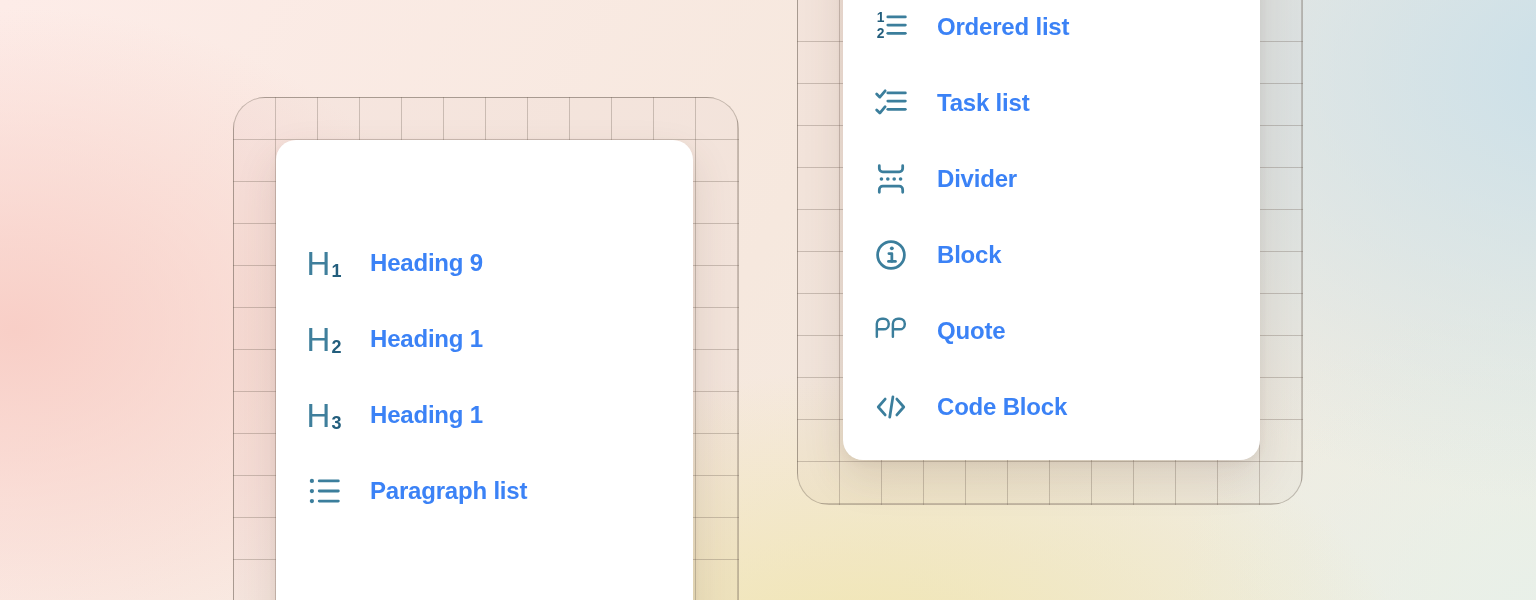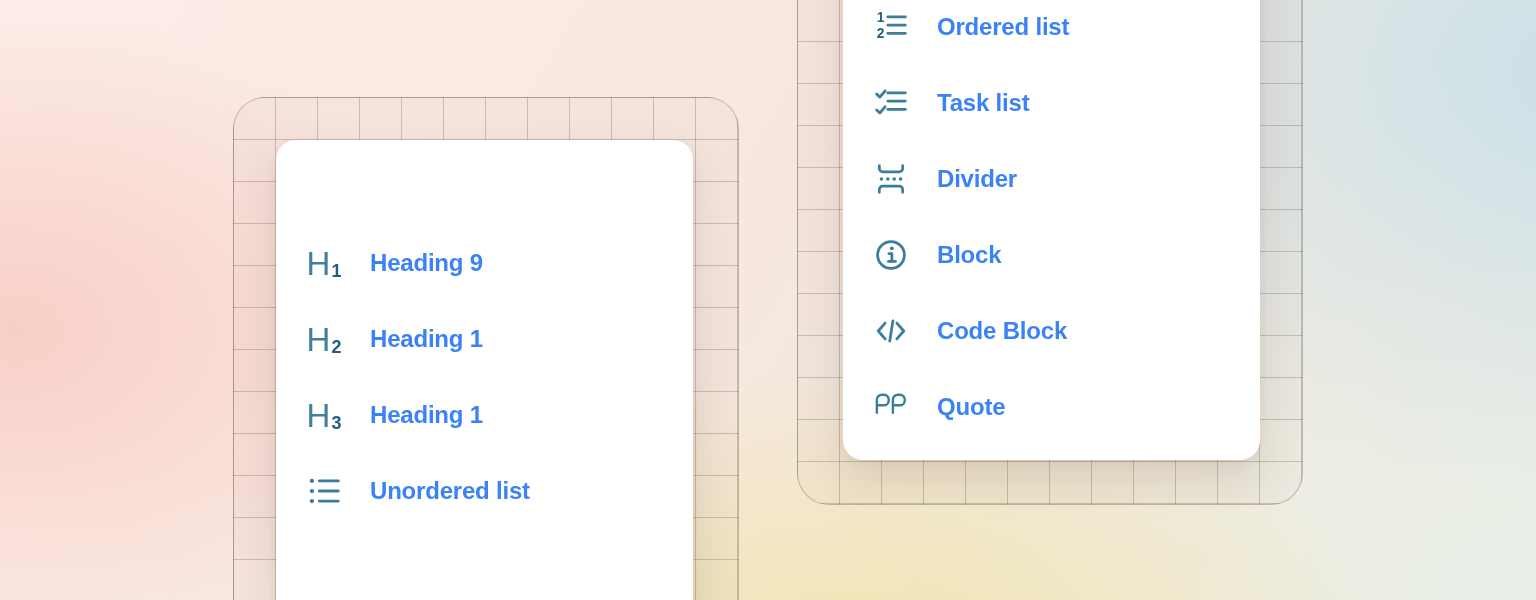--- a/index.html
+++ b/index.html
@@ -115,21 +115,21 @@
         <span class="icon-box">
           <svg width="34" height="34" viewBox="0 0 32 32">
             <circle class="fillacc" cx="4.6" cy="6.5" r="2"></circle>
             <circle class="fillacc" cx="4.6" cy="16" r="2"></circle>
             <circle class="fillacc" cx="4.6" cy="25.5" r="2"></circle>
             <line class="stroke" x1="11.5" y1="6.5" x2="29.5" y2="6.5"></line>
             <line class="stroke" x1="11.5" y1="16" x2="29.5" y2="16"></line>
             <line class="stroke" x1="11.5" y1="25.5" x2="29.5" y2="25.5"></line>
           </svg>
         </span>
-        <span class="menu-label">Unordered list</span>
+        <span class="menu-label">Paragraph list</span>
       </div>
 
     </div>
   </div>
 
   <div class="card card-right">
     <div class="menu-list">
 
       <div class="menu-item">
         <span class="icon-box">
@@ -178,35 +178,35 @@
             <circle class="fillacc" cx="16.8" cy="9.7" r="1.8"></circle>
             <path class="stroke" d="M14,14.6 h2.8 V22" stroke-width="2.4"></path>
             <line class="stroke" x1="13.6" y1="22" x2="20.2" y2="22" stroke-width="2.4"></line>
           </svg>
         </span>
         <span class="menu-label">Block</span>
       </div>
 
       <div class="menu-item">
         <span class="icon-box">
+          <svg width="34" height="34" viewBox="0 0 36 32">
+            <path class="stroke" d="M3,22 V8.4 a5.4,5.4 0 0 1 5.4,-5.4 h1.8 a5.4,5.4 0 0 1 5.4,5.4 v0.4 a5.4,5.4 0 0 1 -5.4,5.4 H3"></path>
+            <path class="stroke" d="M20,22 V8.4 a5.4,5.4 0 0 1 5.4,-5.4 h1.8 a5.4,5.4 0 0 1 5.4,5.4 v0.4 a5.4,5.4 0 0 1 -5.4,5.4 H20"></path>
+          </svg>
+        </span>
+        <span class="menu-label">Quote</span>
+      </div>
+
+      <div class="menu-item">
+        <span class="icon-box">
           <svg width="34" height="34" viewBox="0 0 32 32">
             <polyline class="stroke" points="10.5,8.5 4,16 10.5,23.5" stroke-width="2.5"></polyline>
             <polyline class="stroke" points="21.5,8.5 28,16 21.5,23.5" stroke-width="2.5"></polyline>
             <line class="stroke" x1="17.8" y1="6.5" x2="14.8" y2="25.5" stroke-width="2.5"></line>
           </svg>
         </span>
         <span class="menu-label">Code Block</span>
       </div>
 
-      <div class="menu-item">
-        <span class="icon-box">
-          <svg width="34" height="34" viewBox="0 0 36 32">
-            <path class="stroke" d="M3,22 V8.4 a5.4,5.4 0 0 1 5.4,-5.4 h1.8 a5.4,5.4 0 0 1 5.4,5.4 v0.4 a5.4,5.4 0 0 1 -5.4,5.4 H3"></path>
-            <path class="stroke" d="M20,22 V8.4 a5.4,5.4 0 0 1 5.4,-5.4 h1.8 a5.4,5.4 0 0 1 5.4,5.4 v0.4 a5.4,5.4 0 0 1 -5.4,5.4 H20"></path>
-          </svg>
-        </span>
-        <span class="menu-label">Quote</span>
-      </div>
-
     </div>
   </div>
 
 </div>
 
 </body></html>

